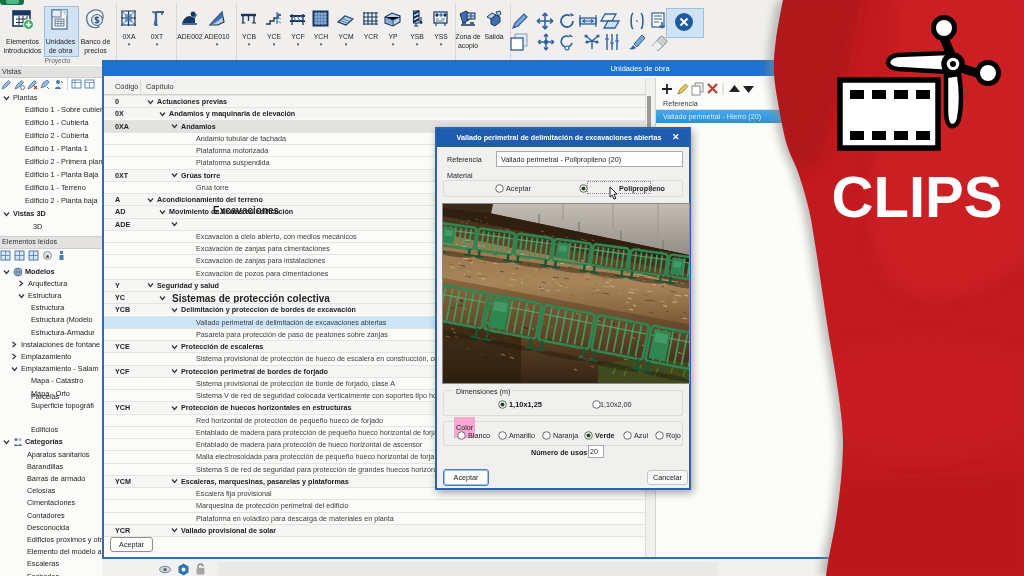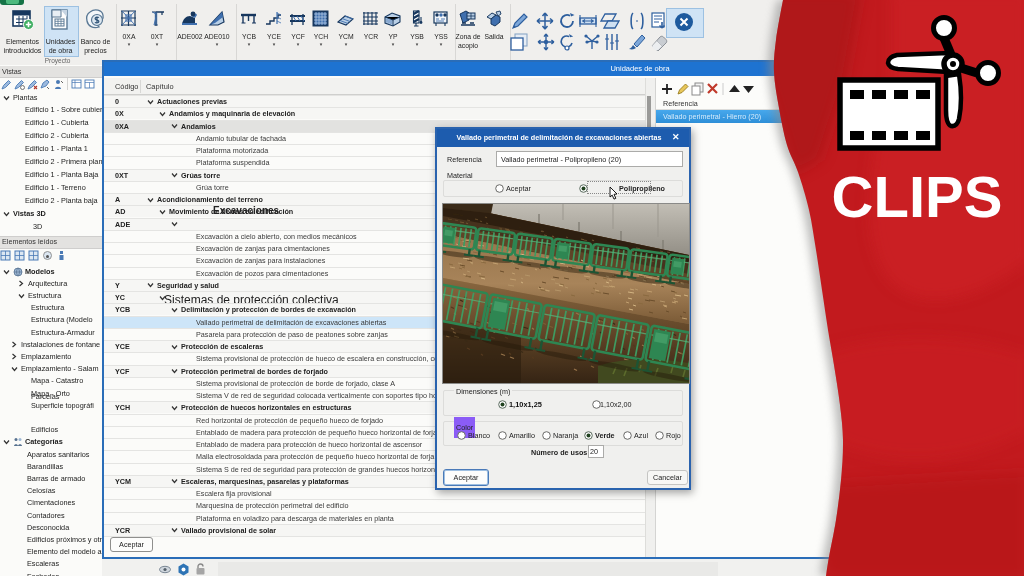--- a/index.html
+++ b/index.html
@@ -569,21 +569,21 @@
   </div>
 <div class="t" style="left:157px;top:280.8px;font-size:7.2px;font-weight:bold;color:#222;">Seguridad y salud</div>
 <div class="abs" style="left:104px;top:291.0px;width:541px;height:12.25px;background:#f6f6f4;"></div>
 <div class="abs" style="left:104px;top:291.0px;width:541px;height:1px;background:#e4e4e2;"></div>
 <div class="t" style="left:115px;top:293.0px;font-size:7.2px;font-weight:bold;color:#222;">YC</div>
 <div class="abs" style="left:159px;top:294.5px;">
     <svg width="7" height="6" viewBox="0 0 7 6">
       <path d="M1 1.5l2.5 3L6 1.5" stroke="#333" stroke-width="1.2" fill="none"></path>
     </svg>
   </div>
-<div class="t" style="left:164px;top:293.0px;font-size:12px;font-weight:normal;color:#222;">Sistemas de protección colectiva</div>
+<div class="t" style="left:172px;top:293.0px;font-size:10px;font-weight:bold;color:#222;">Sistemas de protección colectiva</div>
 <div class="abs" style="left:104px;top:303.2px;width:541px;height:12.25px;background:#f6f6f4;"></div>
 <div class="abs" style="left:104px;top:303.2px;width:541px;height:1px;background:#e4e4e2;"></div>
 <div class="t" style="left:115px;top:305.2px;font-size:7.2px;font-weight:bold;color:#222;">YCB</div>
 <div class="abs" style="left:171px;top:306.8px;">
     <svg width="7" height="6" viewBox="0 0 7 6">
       <path d="M1 1.5l2.5 3L6 1.5" stroke="#333" stroke-width="1.2" fill="none"></path>
     </svg>
   </div>
 <div class="t" style="left:181px;top:305.2px;font-size:7.2px;font-weight:bold;color:#222;">Delimitación y protección de bordes de excavación</div>
 <div class="abs" style="left:104px;top:315.5px;width:541px;height:12.25px;background:#cde5f8;"></div>
@@ -1206,21 +1206,21 @@
     </svg>
   </div>
 <div class="t" style="left:509px;top:400px;font-size:7.4px;font-weight:bold;color:#111;">1,10x1,25</div>
 <div class="abs" style="left:591.5px;top:399.5px;width:9px;height:9px;">
     <svg width="9" height="9">
       <circle cx="4.5" cy="4.5" r="3.8" fill="#fff" stroke="#6a6a68" stroke-width="1"></circle>
     </svg>
   </div>
 <div class="t" style="left:600px;top:400px;font-size:7.2px;color:#222;">1,10x2,00</div>
 <div class="abs" style="left:443px;top:421px;width:240px;height:25px;border:1px solid #dcdcda;border-radius:2px;box-sizing:border-box;"></div>
-<div class="t" style="left:454px;top:417px;font-size:7.2px;color:#222;background:#8b5cf6;padding:6px 2px;">Color</div>
+<div class="t" style="left:454px;top:417px;font-size:7.2px;color:#222;background:#f9a8d4;padding:6px 2px;">Color</div>
 <div class="abs" style="left:456.5px;top:430.5px;width:9px;height:9px;">
     <svg width="9" height="9">
       <circle cx="4.5" cy="4.5" r="3.8" fill="#fff" stroke="#6a6a68" stroke-width="1"></circle>
     </svg>
   </div>
 <div class="t" style="left:468px;top:431px;font-size:7.2px;font-weight:normal;color:#222;">Blanco</div>
 <div class="abs" style="left:497.5px;top:430.5px;width:9px;height:9px;">
     <svg width="9" height="9">
       <circle cx="4.5" cy="4.5" r="3.8" fill="#fff" stroke="#6a6a68" stroke-width="1"></circle>
     </svg>

